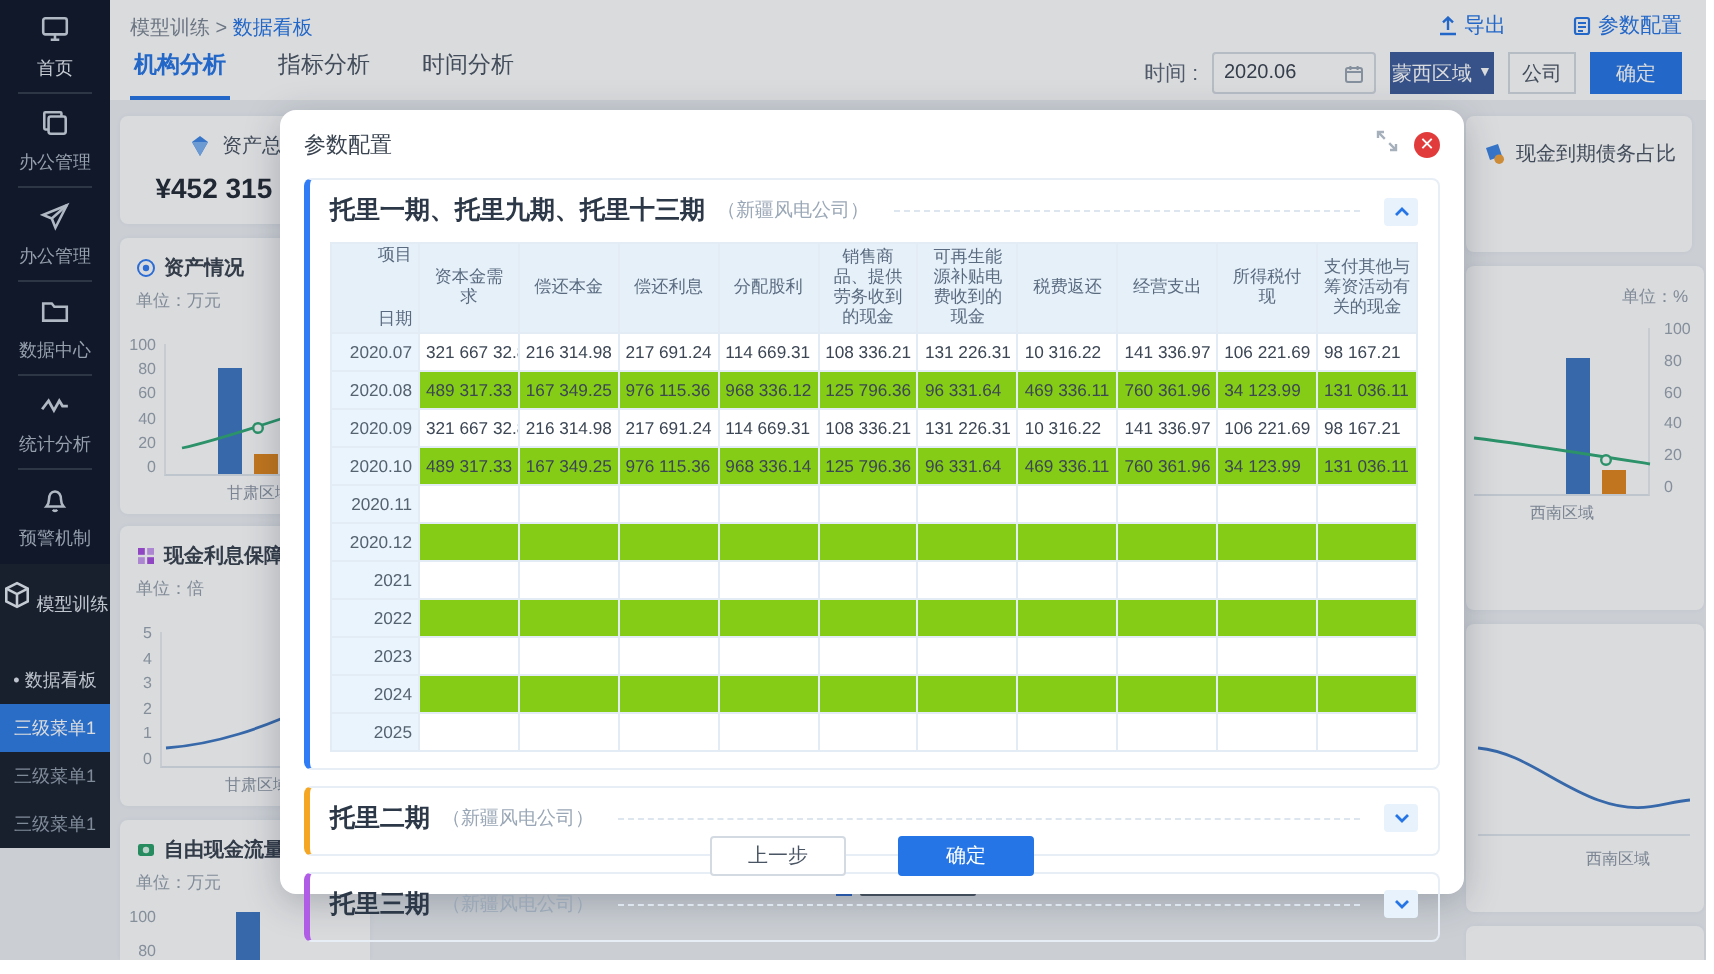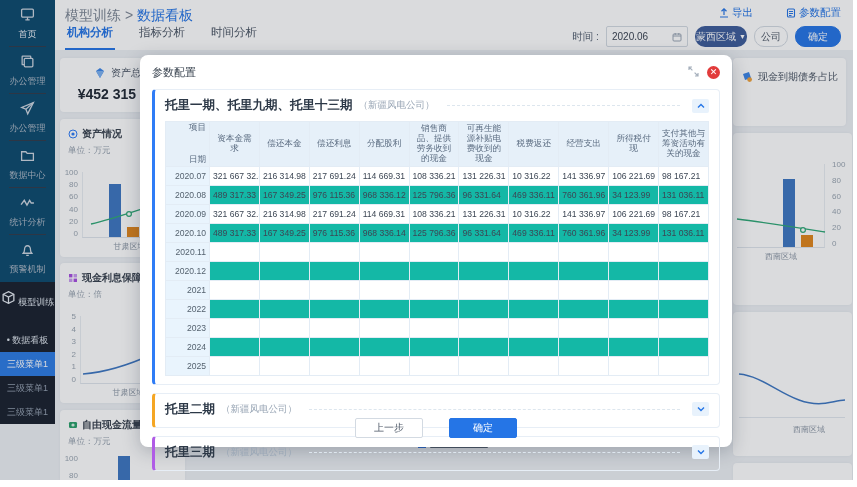--- a/index.html
+++ b/index.html
@@ -1,47 +1,47 @@
 <!DOCTYPE html>
 <html><head>
 <meta charset="utf-8">
 <style>
   * { margin:0; padding:0; box-sizing:border-box; }
   html,body { width:857px; height:487px; background:#fff; font-family:"Liberation Sans", sans-serif; }
   .app { position:relative; width:853px; height:480px; background:#eef1f5; overflow:hidden; }
 
   
-  .sidebar { position:absolute; left:0; top:0; width:55px; height:409px; background:#0c4a6e; z-index:2; }
+  .sidebar { position:absolute; left:0; top:0; width:55px; height:409px; background:#0f172a; z-index:2; }
   .side-item { position:relative; height:47px; padding-top:7px; text-align:center; color:#aeb9c6; font-size:9px; cursor:pointer; }
   .side-item .ico { display:block; height:18px; margin-bottom:3px; color:#cdd6e0; }
   .side-item .ico svg { width:15px; height:15px; }
   .side-item:not(:last-child):after { content:""; position:absolute; left:9px; right:9px; bottom:0; border-bottom:1px solid #313b4a; }
   .side-item.first { color:#e9eef4; }
   .side-group { background:#1a212e; padding-top:6px; }
   .side-group .g-head { height:40px; text-align:center; color:#dfe6ee; font-size:9px; padding-top:2px; cursor:pointer; }
   .side-group .g-head .ico svg { width:15px; height:15px; color:#e6ecf3; }
   .sub-item { height:24px; line-height:24px; text-align:center; font-size:9px; color:#94a0b0; cursor:pointer; }
   .sub-item.lvl2 { color:#dde4ec; }
   .sub-item.selected { background:#2d7ce5; color:#fff; }
 
   
   .topbar { position:absolute; left:55px; top:0; width:798px; height:50px; background:#fff; z-index:1; }
-  .crumbs { position:absolute; left:10px; top:7px; font-size:14px; color:#7e8896; }
+  .crumbs { position:absolute; left:10px; top:7px; font-size:10px; color:#7e8896; }
   .crumbs .cur { color:#2575e6; }
   .tabs { position:absolute; left:10px; bottom:0; display:flex; gap:22px; }
   .tab { font-size:11.5px; color:#4a5564; padding:4px 2px 8px; cursor:pointer; }
   .tab.active { color:#2575e6; font-weight:bold; border-bottom:2px solid #2575e6; }
   .top-links { position:absolute; right:12px; top:6px; display:flex; gap:33px; font-size:10.5px; color:#2575e6; align-items:center; }
   .top-link { display:flex; align-items:center; gap:3px; cursor:pointer; }
   .top-link svg { width:10px; height:10px; }
   .controls { position:absolute; right:12px; top:26px; display:flex; align-items:center; gap:7px; }
   .ctl-label { font-size:10.5px; color:#5b6676; }
   .date-input { width:82px; height:21px; border:1px solid #d3dae2; border-radius:2px; background:#fff; display:flex; align-items:center; padding:0 5px; font-size:10px; color:#3b4452; justify-content:space-between; cursor:text; }
   .date-input svg { width:10px; height:10px; color:#9aa6b4; }
-  .btn { height:21px; border-radius:10px; font-size:10px; display:flex; align-items:center; justify-content:center; cursor:pointer; }
+  .btn { height:21px; border-radius:0; font-size:10px; display:flex; align-items:center; justify-content:center; cursor:pointer; }
   .btn-region { width:52px; background:#3d5c9a; color:#fff; gap:3px; }
   .btn-region .caret { font-size:7px; }
   .btn-plain { width:34px; background:#fff; border:1px solid #d3dae2; color:#4a5564; }
   .btn-primary { width:46px; background:#2575e6; color:#fff; border:1px solid #2575e6; }
 
   
   .card { position:absolute; background:#fff; border-radius:4px; box-shadow:0 0 3px rgba(40,60,90,.06); overflow:hidden; }
   .card-title { display:flex; align-items:center; gap:4px; font-size:10px; font-weight:bold; color:#39424f; padding:8px 8px 2px; }
   .card-title svg { width:10px; height:10px; }
   .unit { font-size:8.5px; color:#96a1ae; padding:2px 8px; }
@@ -73,21 +73,21 @@
   .sec-company { font-size:9.5px; color:#9aa7b6; white-space:nowrap; }
   .sec-dash { flex:1; border-top:1px dashed #dde6ee; margin:0 6px; }
   .sec-toggle { width:17px; height:14px; background:#e8f2fc; border-radius:2px; display:flex; align-items:center; justify-content:center; color:#2575e6; cursor:pointer; }
   .sec-toggle svg { width:8px; height:8px; }
 
   table.param { width:100%; border-collapse:collapse; table-layout:fixed; margin-top:7px; }
   table.param th, table.param td { border:1px solid #e3ecf5; font-size:8.6px; padding:2px 3px; color:#3c4654; overflow:hidden; }
   table.param th { background:#e6f0f9; color:#5a6b80; font-weight:normal; height:26px; line-height:1.15; }
   table.param td { height:19px; text-align:left; white-space:nowrap; }
   table.param td.date { background:#e9f4fd; text-align:right; color:#55626f; }
-  table.param tr.alt td:not(.date) { background:#14b8a6; }
+  table.param tr.alt td:not(.date) { background:#84cc16; }
   th.corner { position:relative; background-image:linear-gradient(to top right, transparent calc(50% - .5px), #c9d8e8 calc(50% - .5px), #c9d8e8 calc(50% + .5px), transparent calc(50% + .5px)); }
   th.corner .ct { position:absolute; top:1px; right:3px; } th.corner .cb { position:absolute; bottom:1px; left:3px;margin-left:20px; }
 
   .modal-footer { position:absolute; left:0; right:0; bottom:9px; display:flex; justify-content:center; gap:26px;align-items:center; }
   .mbtn { width:68px; height:20px; border-radius:2px; font-size:10px; display:flex; align-items:center; justify-content:center; cursor:pointer; }
   .mbtn.prev { background:#fff; border:1px solid #d3dae2; color:#4a5564; }
   .mbtn.ok { background:#2575e6; border:1px solid #2575e6; color:#fff; }
 
   .legend-frag { position:absolute; left:418px; top:440px; display:flex; align-items:center; gap:4px; z-index:1; }
   .legend-frag .sw { width:8px; height:8px; background:#2f6fd6; }
@@ -272,20 +272,21 @@
     <div class="kpi-label">
       <svg viewBox="0 0 12 12">
           <path d="M2 3 8 1l2 6-6 2z" fill="#3d86e8"></path>
           <circle cx="8.6" cy="8.6" r="2.4" fill="#f0a23c"></circle>
         </svg>
       <span>现金到期债务占比</span>
     </div>
   </section>
 
   <section class="card" style="left:733px; top:133px; width:119px; height:172px;">
+    <div class="unit right" style="padding-top:10px;">单位：%</div>
     <div class="yticks" style="right:4px; top:27px; width:16px; height:88px;">
         <span>100</span>
         <span>80</span>
         <span>60</span>
         <span>40</span>
         <span>20</span>
         <span>0</span>
       </div>
     <div class="grid rside plot" style="left:4px; top:31px; width:88px; height:84px;">
       <div class="bar" style="left: 46px; height: 82%; background: rgb(61, 119, 194);"></div>

